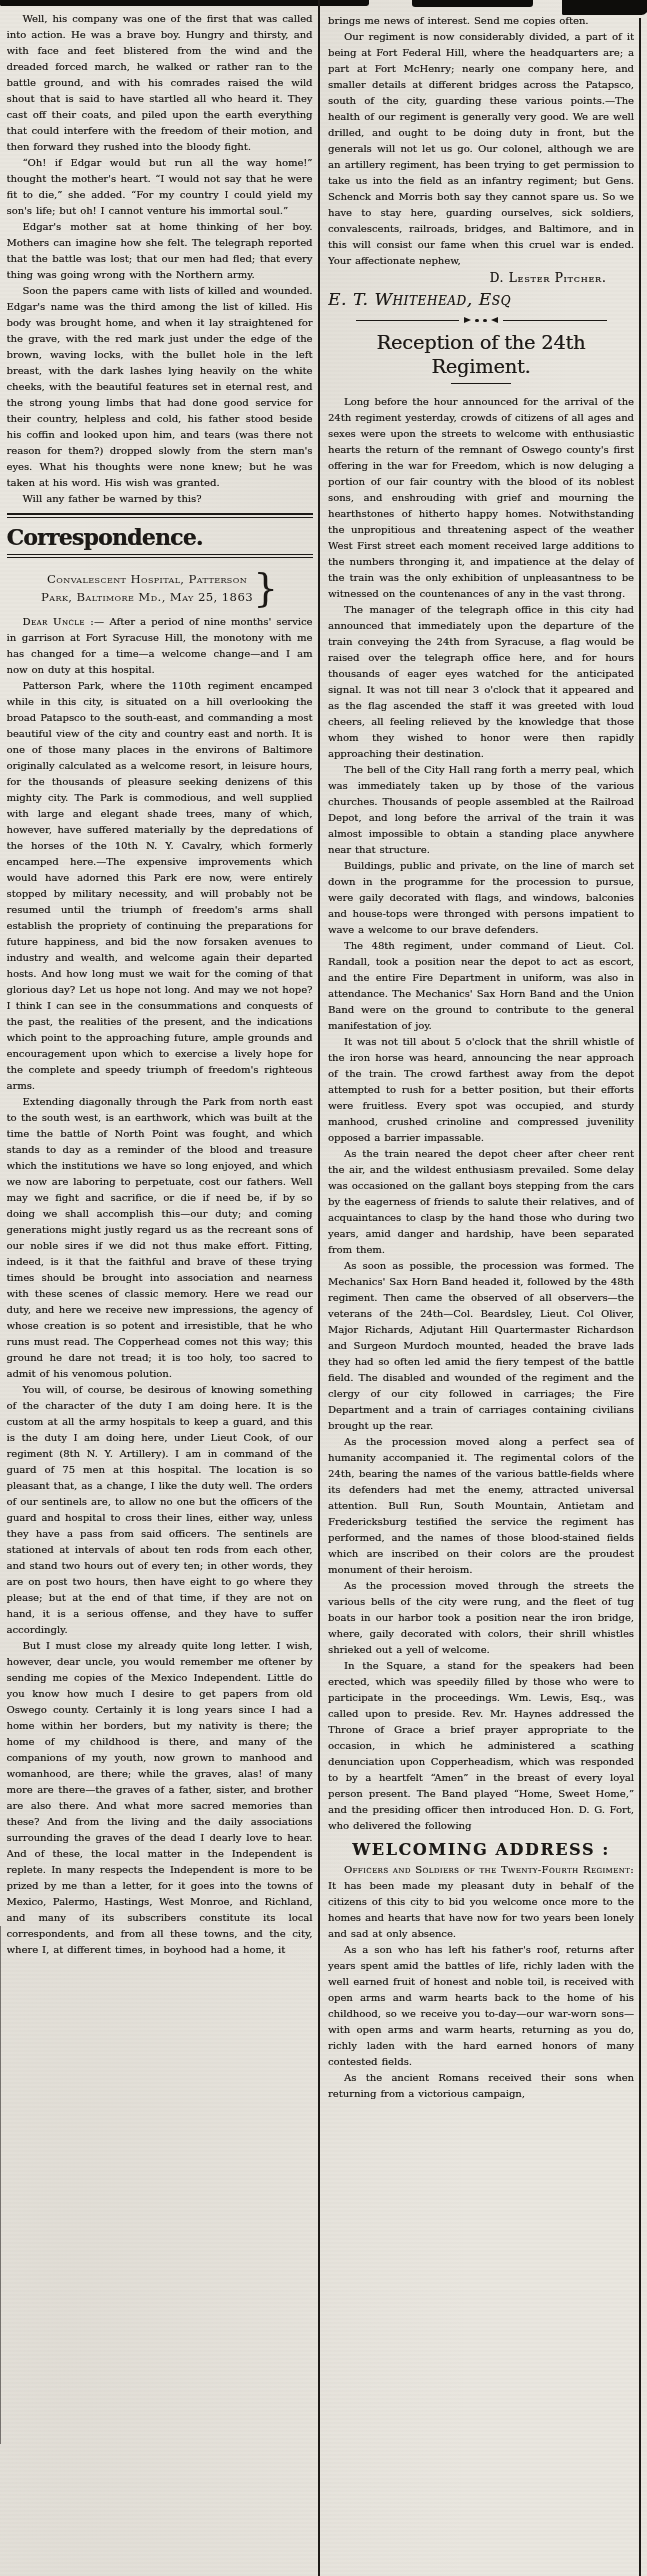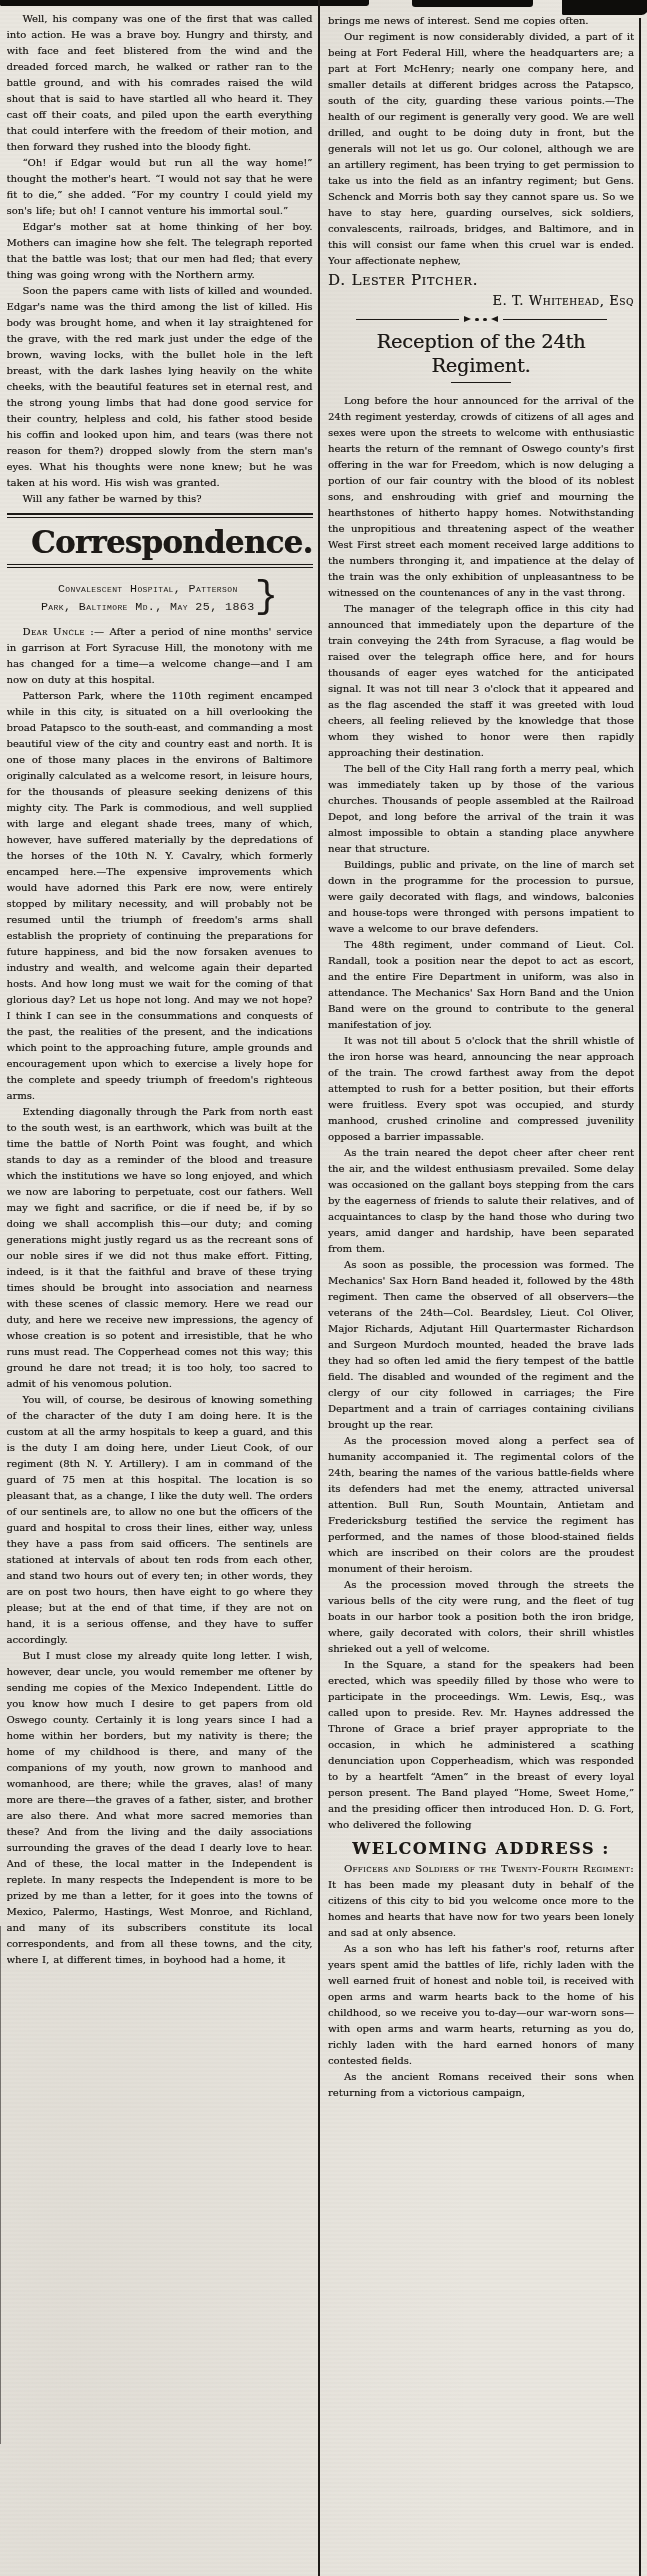--- a/index.html
+++ b/index.html
@@ -30,32 +30,32 @@
     font-size:10px; line-height:16px;
     text-shadow:0.2px 0.2px 0 rgba(26,23,20,0.55);
     word-spacing:0.8px;
   }
   .col p.no-indent { text-indent:0; }
 
   .double-rule { border-top:2.4px solid #1b1815; border-bottom:1.6px solid #1b1815; height:2.4px; margin:5.7px 0; }
   .thin-double-rule { border-top:1.6px solid #1b1815; border-bottom:0.8px solid #1b1815; height:2.4px; margin:4px 0 3.2px; }
 
   .blackletter-heading {
-    font-size:31px; font-weight:bold; text-align:right; margin:4.9px 0 3.2px;
+    font-size:22px; font-weight:bold; text-align:left; margin:4.9px 0 3.2px;
     letter-spacing:-0.8px; text-shadow:0.4px 0.4px 0 rgba(26,23,20,0.7);
   }
 
-  .dateline { display:flex; justify-content:center; align-items:center; gap:0; margin:11.3px 0 8px;font-family:Liberation Mono, monospace; }
+  .dateline { display:flex; justify-content:center; align-items:center; gap:0; margin:11.3px 0 8px; }
   .dateline-lines { font-variant:small-caps; font-size:11.7px; line-height:1.55; text-align:center; letter-spacing:0.4px; }
   .dateline-brace { font-size:39px; font-weight:normal; line-height:0.9; }
 
   .smallcaps { font-variant:small-caps; letter-spacing:0.4px; }
 
-  .signature { padding-right:27.5px; font-variant:small-caps; font-size:15px; letter-spacing:0.8px; margin-top:1.6px; text-shadow:0.2px 0.2px 0 rgba(26,23,20,0.55); }
-  .addressee { text-align:right; font-variant:small-caps; font-size:13px; letter-spacing:0.6px; margin:4.9px 0 1.6px; text-shadow:0.2px 0.2px 0 rgba(26,23,20,0.55); }
+  .signature { text-align:right; padding-right:27.5px; font-variant:small-caps; font-size:12px; letter-spacing:0.8px; margin-top:1.6px; text-shadow:0.2px 0.2px 0 rgba(26,23,20,0.55); }
+  .addressee { text-align:left; font-variant:small-caps; font-size:17px; letter-spacing:0.6px; margin:4.9px 0 1.6px; text-shadow:0.2px 0.2px 0 rgba(26,23,20,0.55);font-style:italic; }
 
   .decorative-divider { display:flex; align-items:center; margin:8px 27.5px 4.9px; }
   .dd-line { flex:1; border-top:1.6px solid #1b1815; }
   .dd-arrow-right { width:0; height:0; border-top:3.2px solid transparent; border-bottom:3.2px solid transparent; border-left:7.3px solid #1b1815; margin:0 2.4px 0 4.9px; }
   .dd-arrow-left  { width:0; height:0; border-top:3.2px solid transparent; border-bottom:3.2px solid transparent; border-right:7.3px solid #1b1815; margin:0 4.9px 0 2.4px; }
   .dd-dot { width:3.2px; height:3.2px; border-radius:50%; background:#1b1815; margin:0 2.4px; }
 
   .reception-headline {
     font-size:19.4px; font-weight:normal; text-align:center; line-height:1.2;
     margin:8px 0 4.9px; letter-spacing:-0.2px; text-shadow:0.3px 0.3px 0 rgba(26,23,20,0.6);
@@ -128,21 +128,21 @@
 
     <p>Long before the hour announced for the arrival of the 24th regiment yesterday, crowds of citizens of all ages and sexes were upon the streets to welcome with enthusiastic hearts the return of the remnant of Oswego county's first offering in the war for Freedom, which is now deluging a portion of our fair country with the blood of its noblest sons, and enshrouding with grief and mourning the hearthstones of hitherto happy homes.  Notwithstanding the unpropitious and threatening aspect of the weather West First street each moment received large additions to the numbers thronging it, and impatience at the delay of the train was the only exhibition of unpleasantness to be witnessed on the countenances of any in the vast throng.</p>
     <p>The manager of the telegraph office in this city had announced that immediately upon the departure of the train conveying the 24th from Syracuse, a flag would be raised over the telegraph office here, and for hours thousands of eager eyes watched for the anticipated signal.  It was not till near 3 o'clock that it appeared and as the flag ascended the staff it was greeted with loud cheers, all feeling relieved by the knowledge that those whom they wished to honor were then rapidly approaching their destination.</p>
     <p>The bell of the City Hall rang forth a merry peal, which was immediately taken up by those of the various churches.  Thousands of people assembled at the Railroad Depot, and long before the arrival of the train it was almost impossible to obtain a standing place anywhere near that structure.</p>
     <p>Buildings, public and private, on the line of march set down in the programme for the procession to pursue, were gaily decorated with flags, and windows, balconies and house-tops were thronged with persons impatient to wave a welcome to our brave defenders.</p>
     <p>The 48th regiment, under command of Lieut. Col. Randall, took a position near the depot to act as escort, and the entire Fire Department in uniform, was also in attendance.  The Mechanics' Sax Horn Band and the Union Band were on the ground to contribute to the general manifestation of joy.</p>
     <p>It was not till about 5 o'clock that the shrill whistle of the iron horse was heard, announcing the near approach of the train.  The crowd farthest away from the depot attempted to rush for a better position, but their efforts were fruitless.  Every spot was occupied, and sturdy manhood, crushed crinoline and compressed juvenility opposed a barrier impassable.</p>
     <p>As the train neared the depot cheer after cheer rent the air, and the wildest enthusiasm prevailed.  Some delay was occasioned on the gallant boys stepping from the cars by the eagerness of friends to salute their relatives, and of acquaintances to clasp by the hand those who during two years, amid danger and hardship, have been separated from them.</p>
     <p>As soon as possible, the procession was formed.  The Mechanics' Sax Horn Band headed it, followed by the 48th regiment.  Then came the observed of all observers—the veterans of the 24th—Col. Beardsley, Lieut. Col Oliver, Major Richards, Adjutant Hill Quartermaster Richardson and Surgeon Murdoch mounted, headed the brave lads they had so often led amid the fiery tempest of the battle field.  The disabled and wounded of the regiment and the clergy of our city followed in carriages; the Fire Department and a train of carriages containing civilians brought up the rear.</p>
     <p>As the procession moved along a perfect sea of humanity accompanied it.  The regimental colors of the 24th, bearing the names of the various battle-fields where its defenders had met the enemy, attracted universal attention.  Bull Run, South Mountain, Antietam and Fredericksburg testified the service the regiment has performed, and the names of those blood-stained fields which are inscribed on their colors are the proudest monument of their heroism.</p>
-    <p>As the procession moved through the streets the various bells of the city were rung, and the fleet of tug boats in our harbor took a position both the iron bridge, where, gaily decorated with colors, their shrill whistles shrieked out a yell of welcome.</p>
+    <p>As the procession moved through the streets the various bells of the city were rung, and the fleet of tug boats in our harbor took a position near the iron bridge, where, gaily decorated with colors, their shrill whistles shrieked out a yell of welcome.</p>
     <p>In the Square, a stand for the speakers had been erected, which was speedily filled by those who were to participate in the proceedings.  Wm. Lewis, Esq., was called upon to preside.  Rev. Mr. Haynes addressed the Throne of Grace a brief prayer appropriate to the occasion, in which he administered a scathing denunciation upon Copperheadism, which was responded to by a heartfelt “Amen” in the breast of every loyal person present.  The Band played “Home, Sweet Home,” and the presiding officer then introduced Hon. D. G. Fort, who delivered the following</p>
 
     <h3 class="welcoming-subhead">WELCOMING ADDRESS :</h3>
 
     <p>
       <span class="smallcaps">Officers and Soldiers of the Twenty-Fourth Regiment:</span>
       <span>It has been made my pleasant duty in behalf of the citizens of this city to bid you welcome once more to the homes and hearts that have now for two years been lonely and sad at only absence.</span>
     </p>
     <p>As a son who has left his father's roof, returns after years spent amid the battles of life, richly laden with the well earned fruit of honest and noble toil, is received with open arms and warm hearts back to the home of his childhood, so we receive you to-day—our war-worn sons—with open arms and warm hearts, returning as you do, richly laden with the hard earned honors of many contested fields.</p>
     <p>As the ancient Romans received their sons when returning from a victorious campaign,</p>

